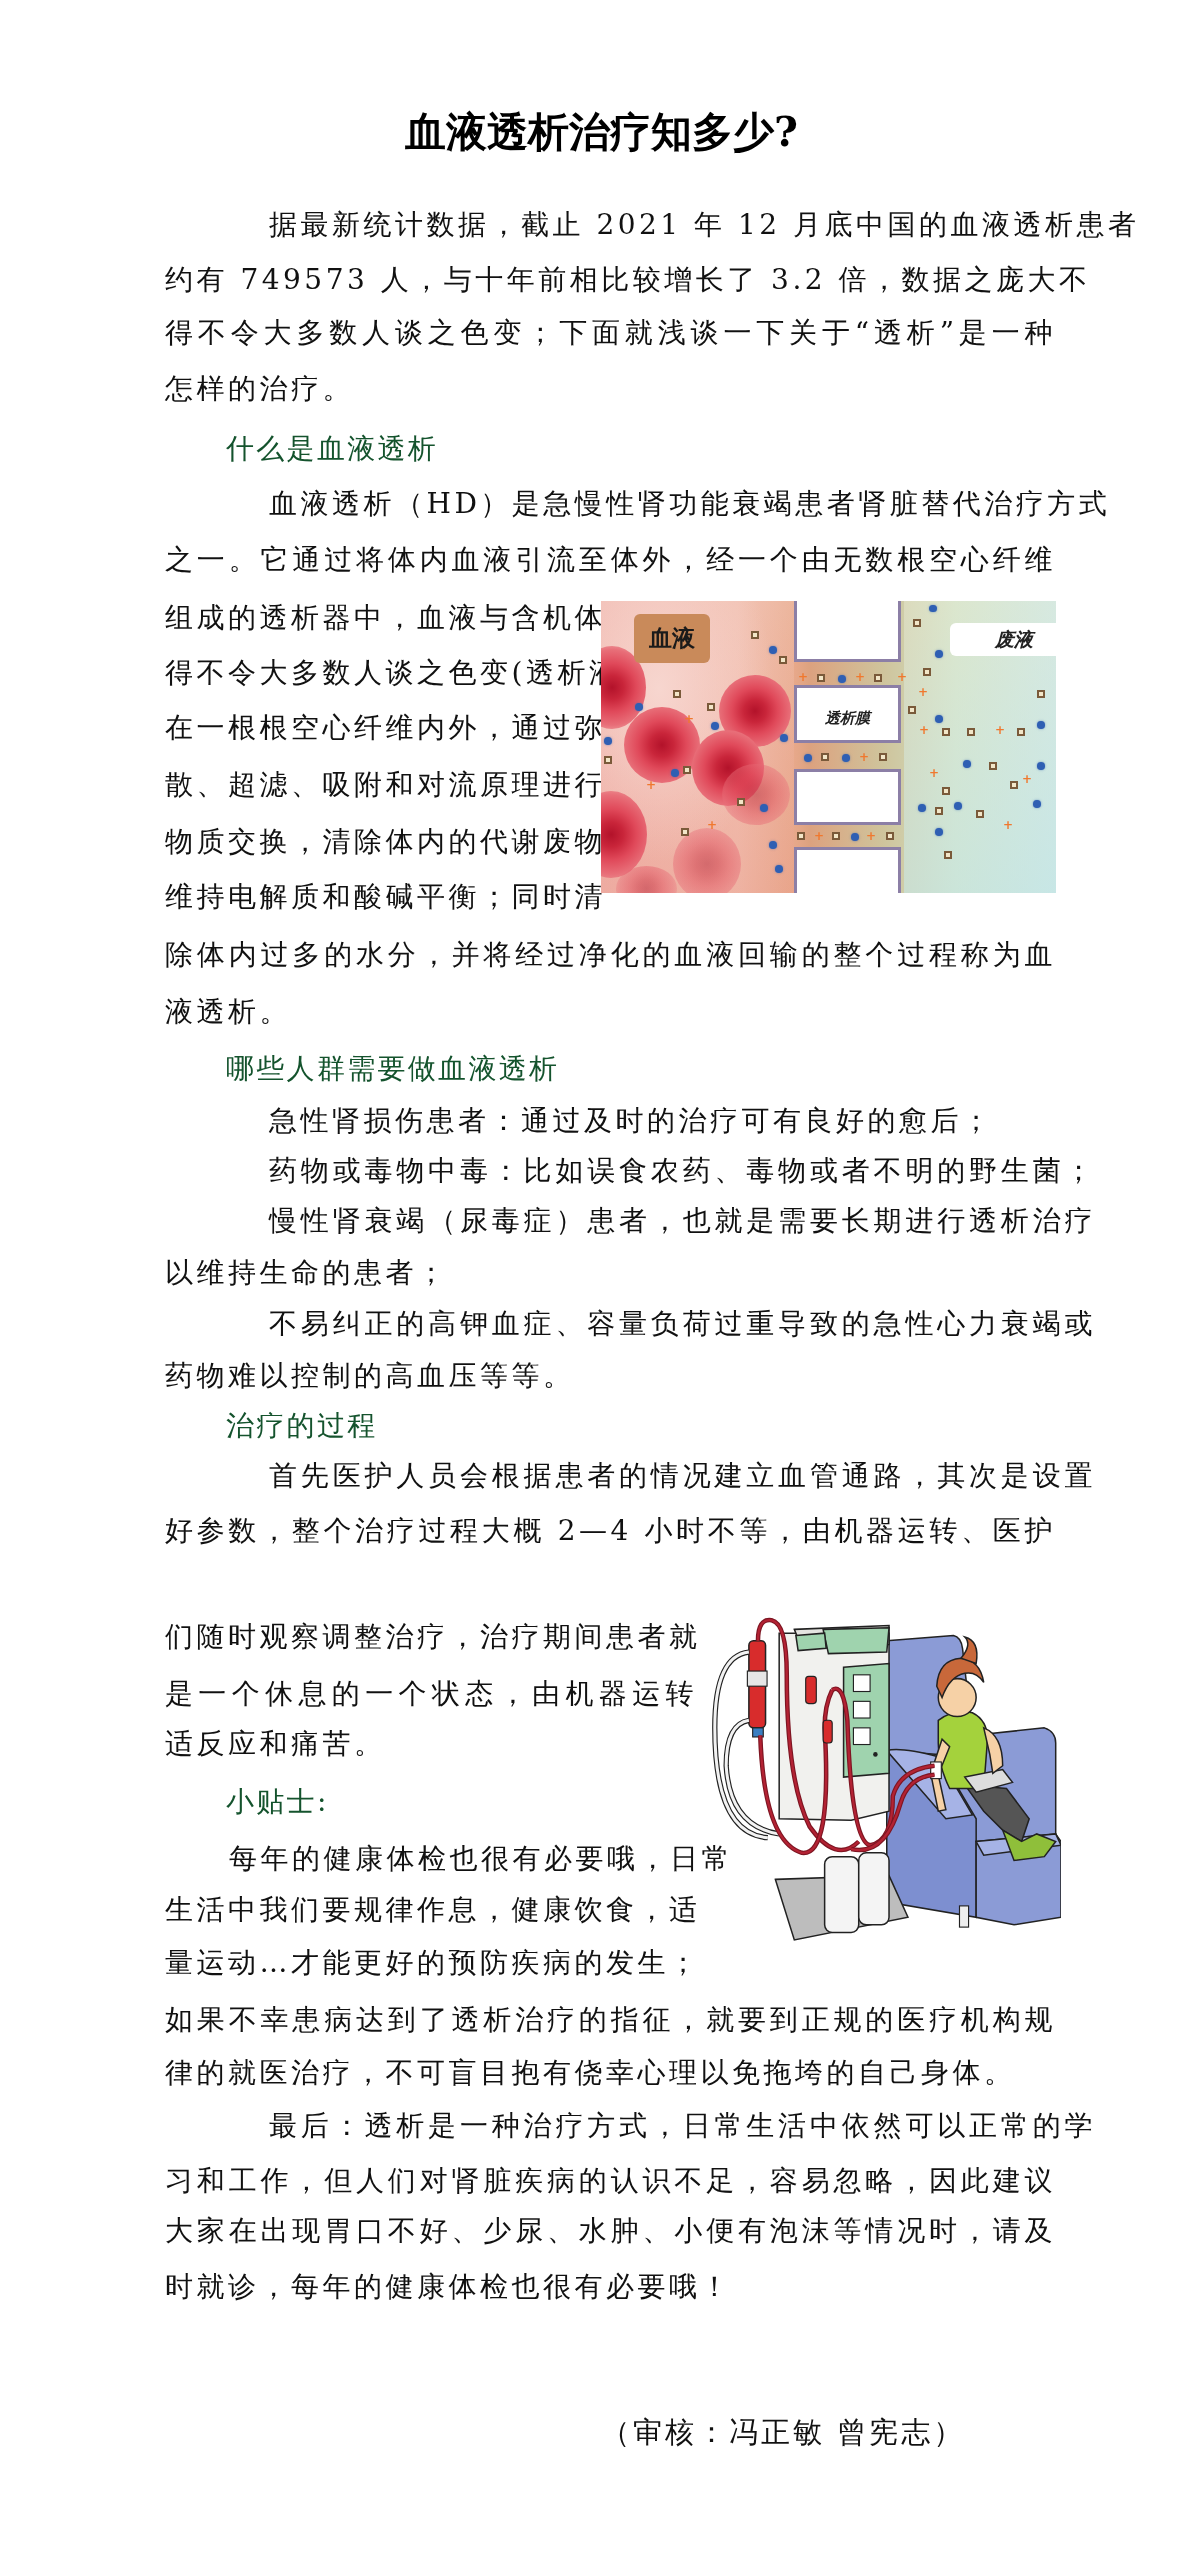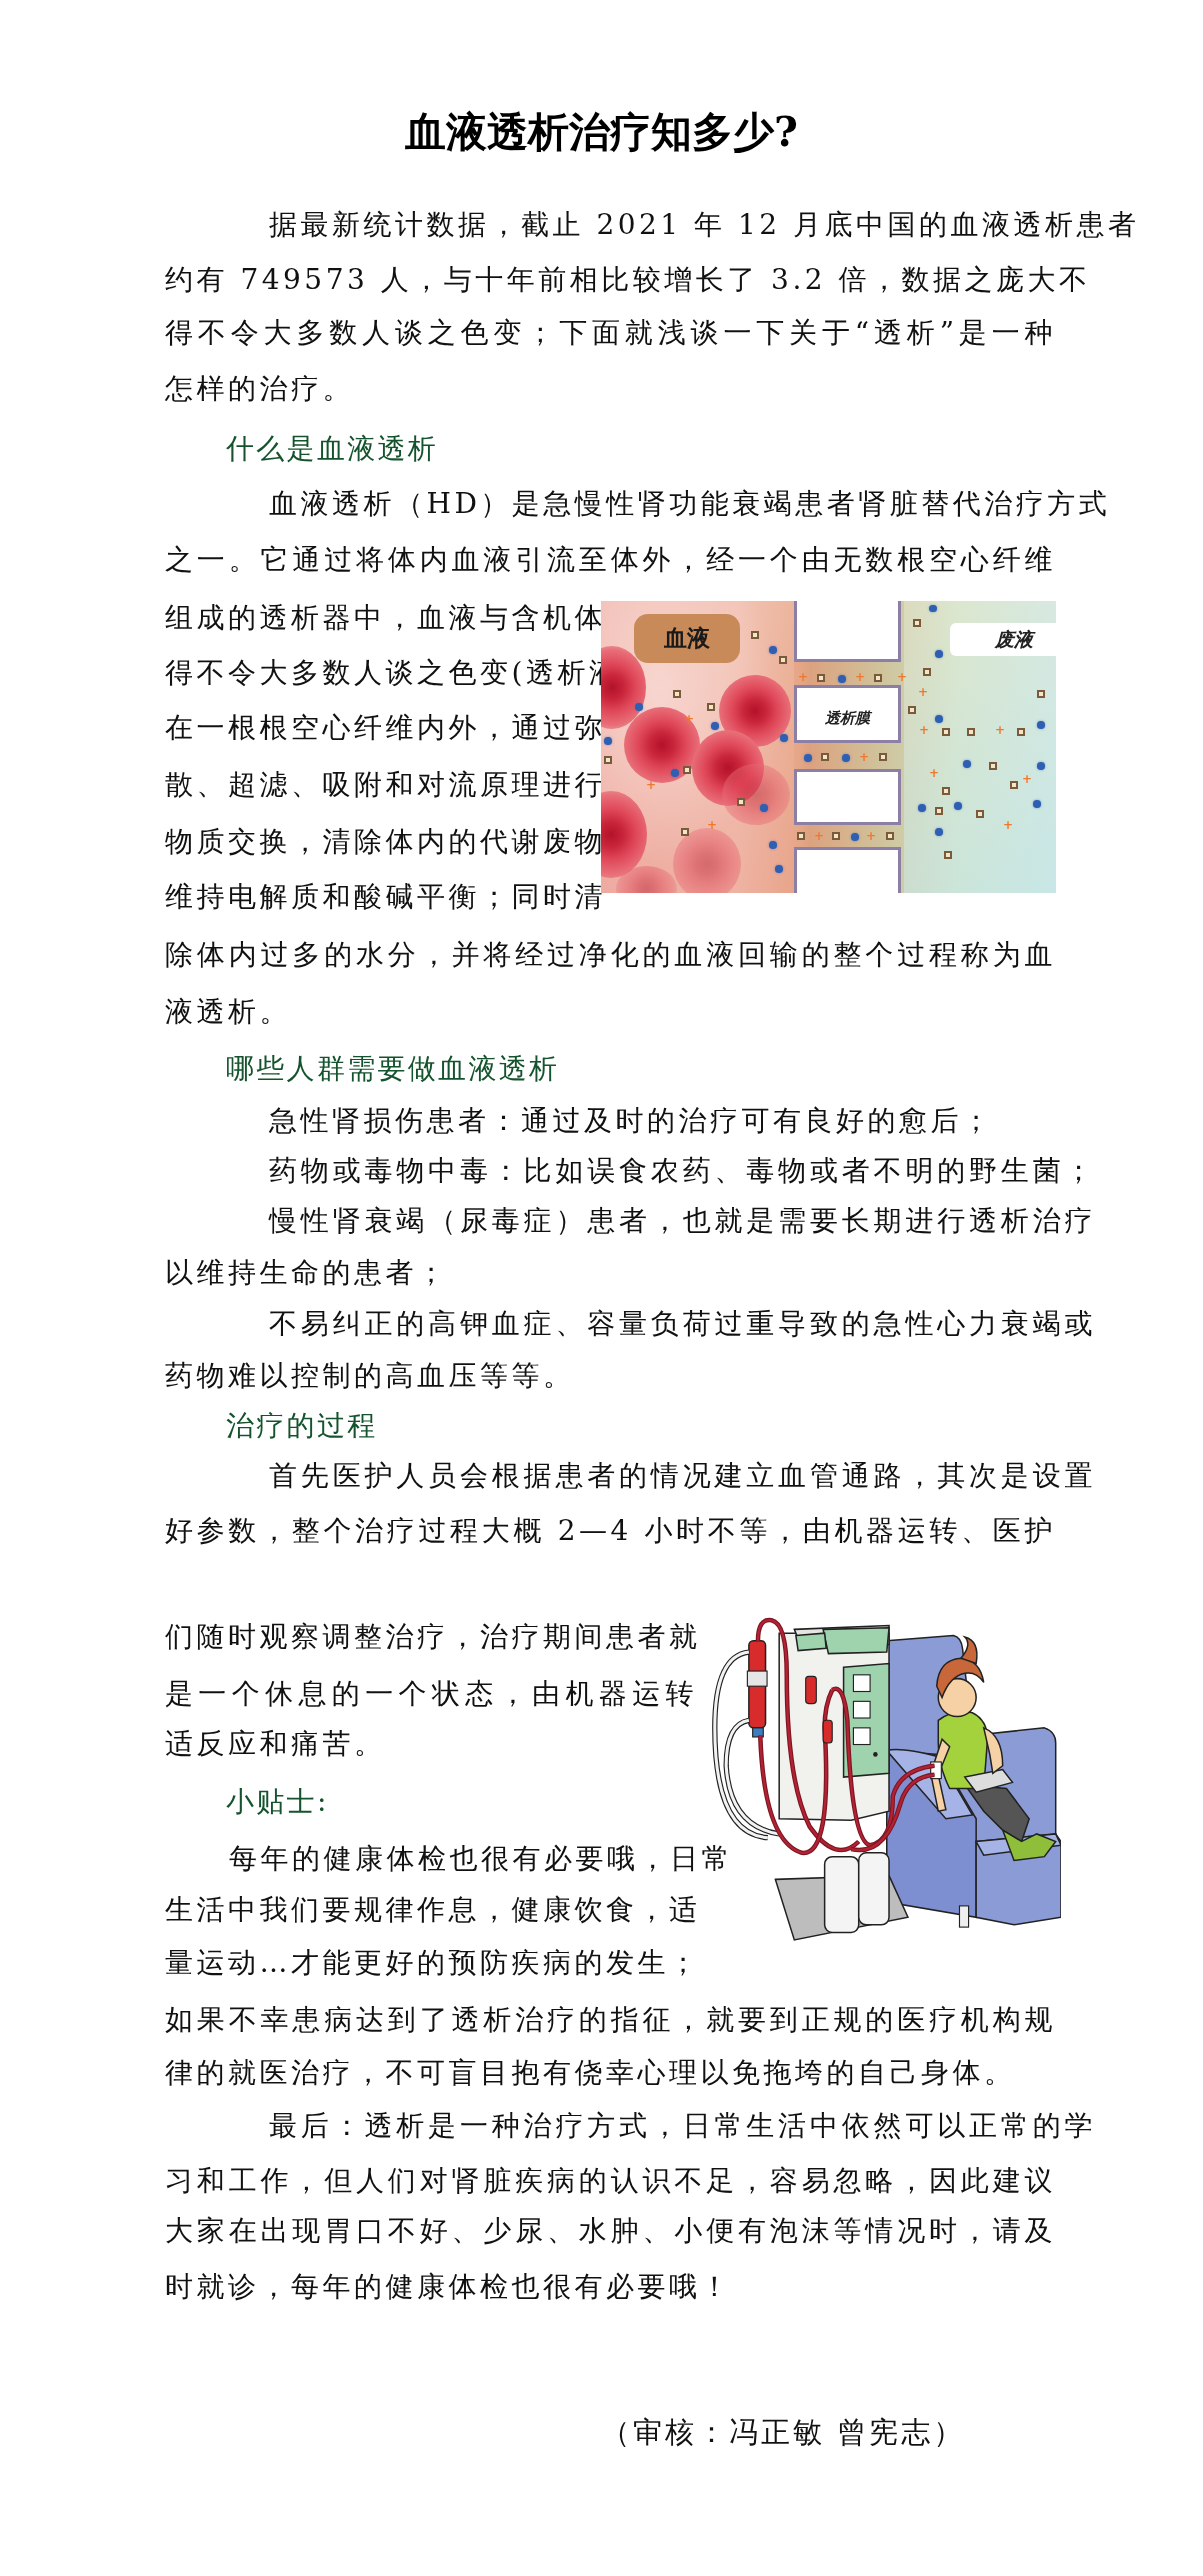--- a/index.html
+++ b/index.html
@@ -36,21 +36,21 @@
   .fig1 .waste-zone { position: absolute; left: 303px; top: 0; width: 152px; height: 292px;
     background: linear-gradient(180deg, rgba(238,240,220,0.4) 0%, rgba(200,232,232,0.6) 100%); }
   .rbc { position: absolute; border-radius: 50%;
     background: radial-gradient(circle at 50% 50%, #b3122a 0%, #c9253a 22%, #e0495a 45%, #e86e78 70%, rgba(232,110,120,0.0) 100%); }
   .rbc.faint { opacity: 0.45; }
   .membrane { position: absolute; left: 193px; width: 107px; background: #ffffff;
     border: 3.8px solid #8c7fa6; box-sizing: border-box; }
   .dot { position: absolute; width: 7.6px; height: 7.6px; border-radius: 50%; background: #2f5fb3; box-shadow: 0 0 2.3px rgba(47,95,179,0.6); }
   .sq { position: absolute; width: 8.3px; height: 8.3px; background: #f2e6c8; border: 2.3px solid #7a5a3a; box-sizing: border-box; }
   .plus { position: absolute; width: 9px; height: 9px; color: #f0782e; font-family: "DejaVu Sans", sans-serif; font-size: 12px; line-height: 9px; font-weight: bold; }
-  .lbl-blood { position: absolute; left: 33px; top: 13px; width: 106px; height: 49px; background: #c98a5a; border-radius: 14px;
+  .lbl-blood { position: absolute; left: 33px; top: 13px; width: 76px; height: 49px; background: #c98a5a; border-radius: 6px;
     font-family: "DejaVu Sans", sans-serif; font-weight: bold; font-size: 23px; color: #1a1a1a; line-height: 49px; text-align: center; }
   .lbl-membrane { position: absolute; left: 193px; top: 106px; width: 107px; text-align: center;
     font-family: "DejaVu Sans", sans-serif; font-weight: bold; font-size: 15px; color: #222; line-height: 23px; font-style: italic; }
   .lbl-waste { position: absolute; left: 349px; top: 22px; width: 114px; height: 33px; background: #ffffff; border-radius: 6px 0 0 6px;
     font-family: "DejaVu Sans", sans-serif; font-weight: bold; font-style: italic; font-size: 19px; color: #222; line-height: 33px; text-align: left; padding-left: 45px; box-sizing: border-box; }
 
   
   .fig2 { position: absolute; left: 711px; top: 1614px; width: 350px; height: 330px; }
 </style>
 </head>

